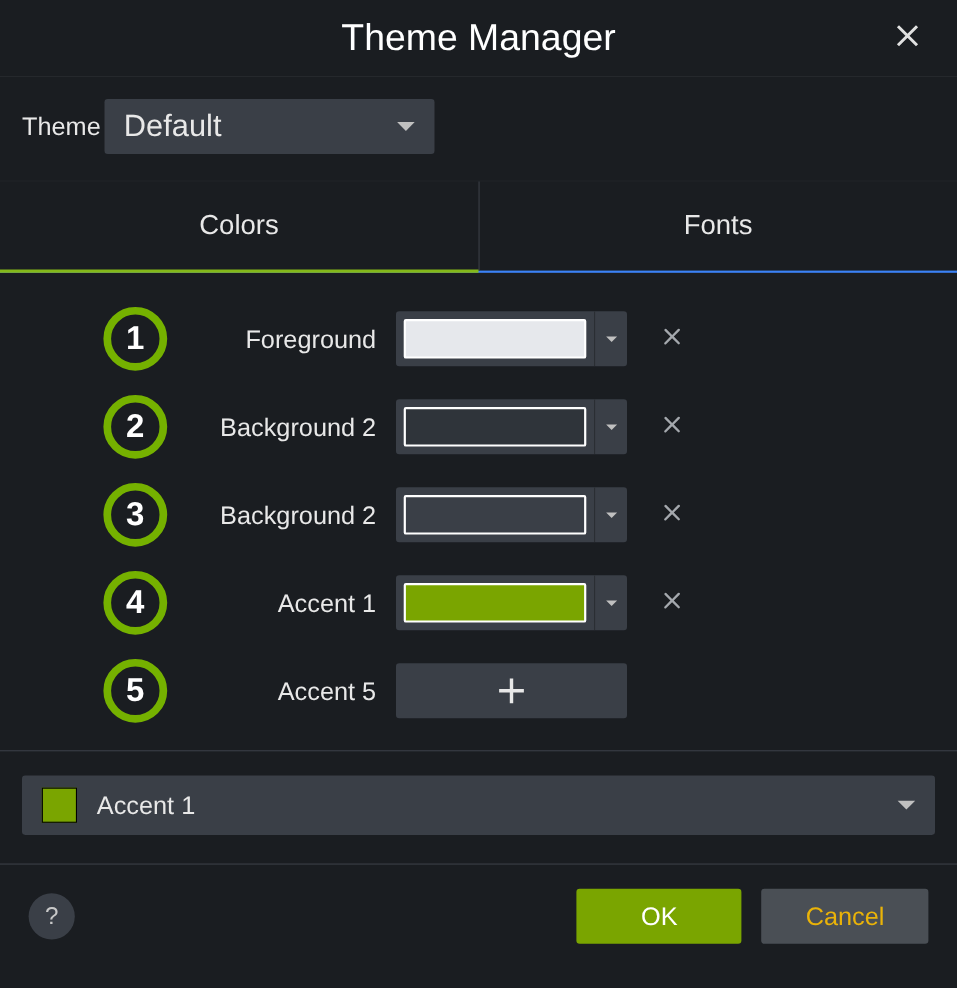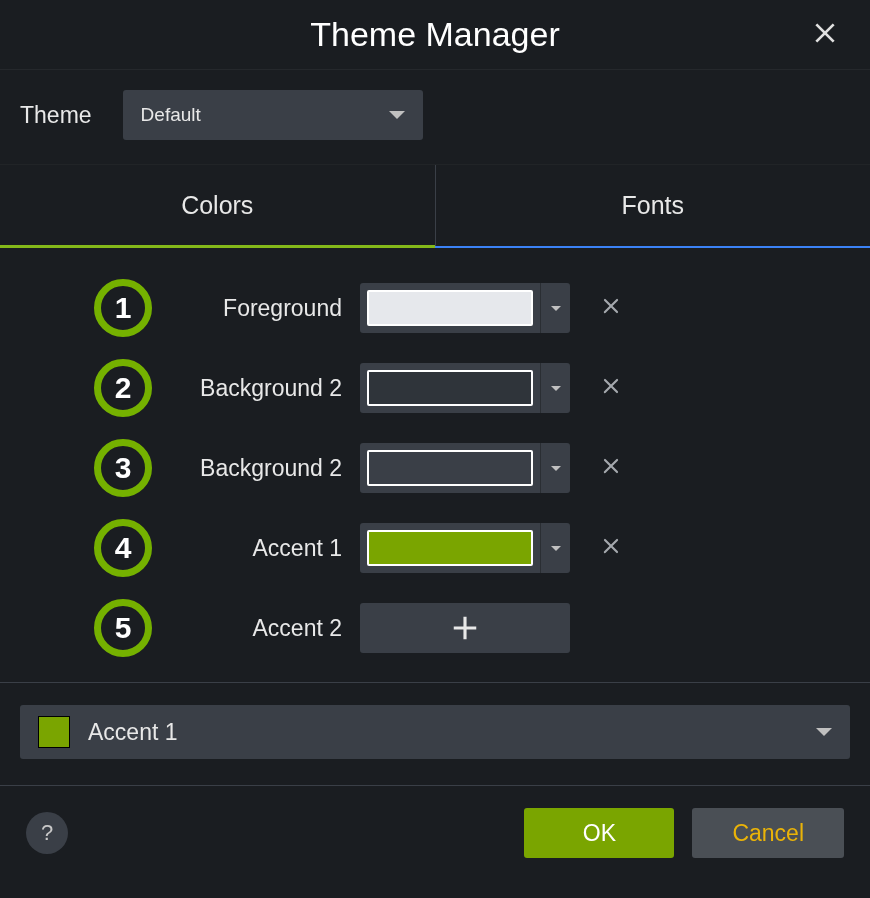--- a/index.html
+++ b/index.html
@@ -39,40 +39,40 @@
     .close-btn svg {
       width: 26px;
       height: 26px;
       stroke: #e0e0e0;
       stroke-width: 2.5;
     }
     .theme-row {
       display: flex;
       align-items: center;
       padding: 20px 36px 24px 20px;
-      gap: 31px;
+      gap: 3px;
       border-bottom: 1px solid rgba(255,255,255,0.03);
     }
     .theme-label {
       font-size: 23px;
       color: #e8e8e8;
     }
     .theme-select {
       background: #3a3f47;
       height: 50px;
       width: 300px;
       border-radius: 3px;
       display: flex;
       align-items: center;
       padding: 0 18px;
       justify-content: space-between;
       cursor: pointer;
     }
     .theme-select-text {
-      font-size: 19px;
+      font-size: 28px;
       color: #e8e8e8;
     }
     .caret-down {
       width: 0;
       height: 0;
       border-left: 8px solid transparent;
       border-right: 8px solid transparent;
       border-top: 8px solid #c0c0c0;
     }
     .tabs {
@@ -347,21 +347,21 @@
     </div>
     <div class="remove-btn">
       <svg viewBox="0 0 24 24">
           <path d="M18.3 5.71a1 1 0 0 0-1.41 0L12 10.59 7.11 5.7A1 1 0 0 0 5.7 7.11L10.59 12 5.7 16.89a1 1 0 1 0 1.41 1.41L12 13.41l4.89 4.89a1 1 0 0 0 1.41-1.41L13.41 12l4.89-4.89a1 1 0 0 0 0-1.4z"></path>
         </svg>
     </div>
   </div>
 
   <div class="row">
     <div class="badge">5</div>
-    <div class="row-label">Accent 2</div>
+    <div class="row-label">Accent 5</div>
     <div class="add-btn">
       <svg viewBox="0 0 24 24" fill="none">
           <path d="M12 3 L12 21 M3 12 L21 12"></path>
         </svg>
     </div>
   </div>
 
 </div>
 
 <div class="annotation-row">

